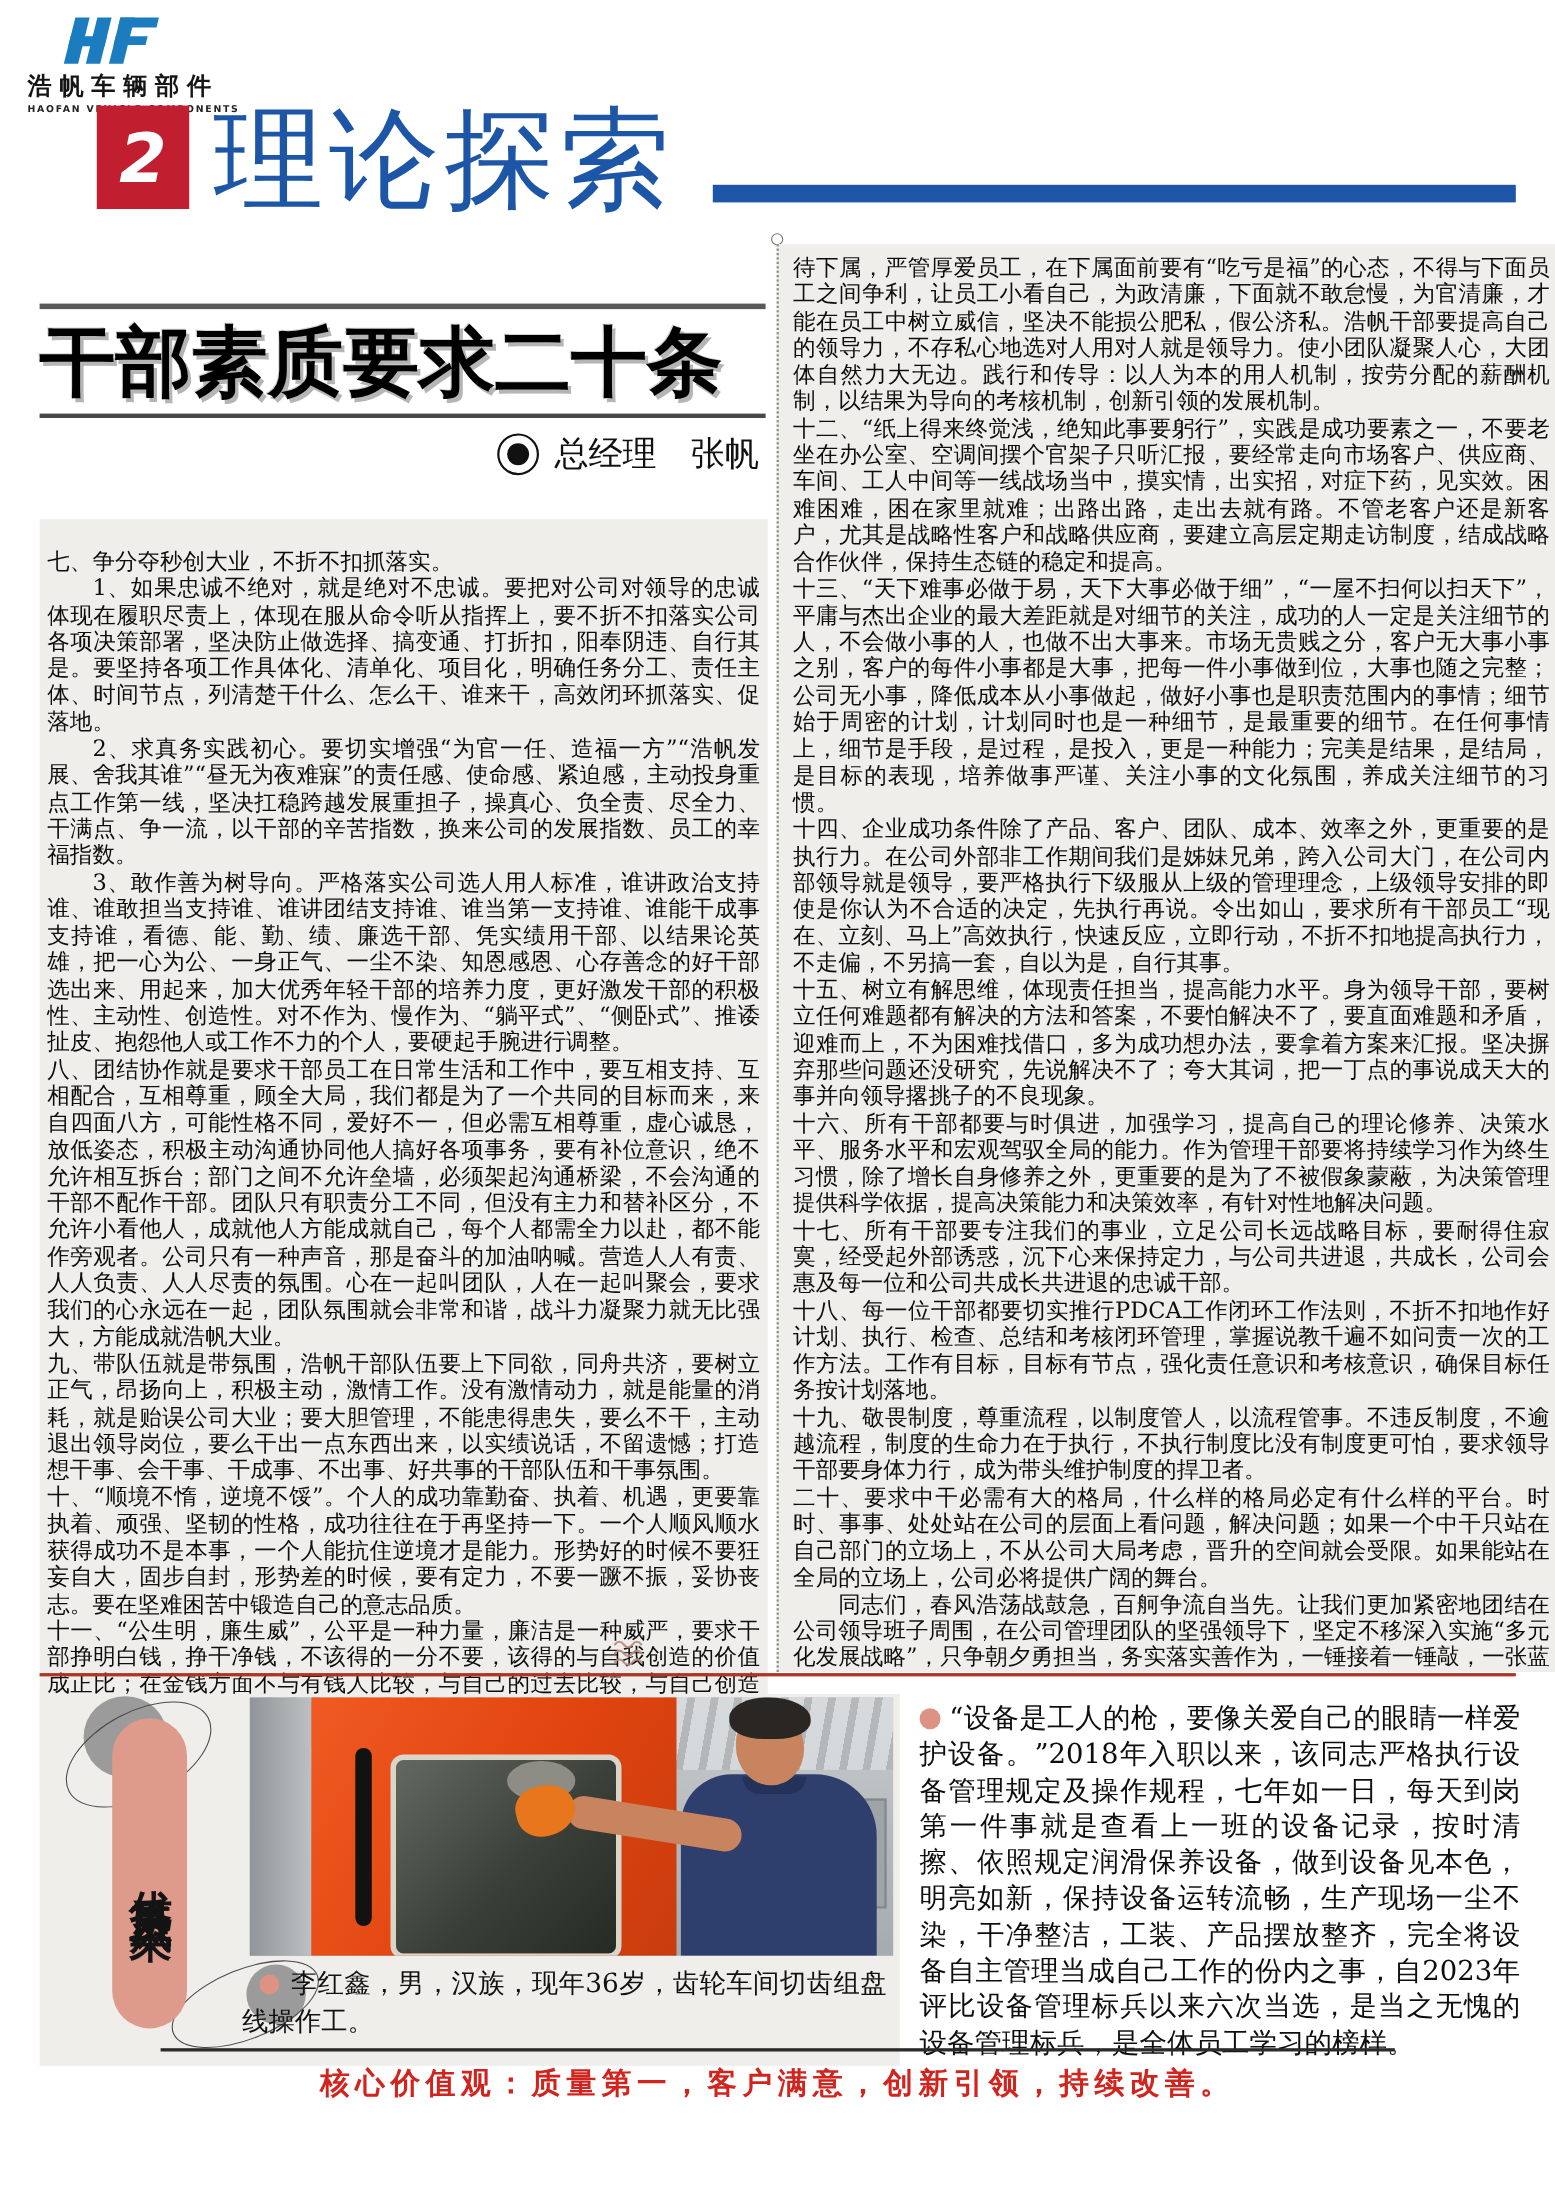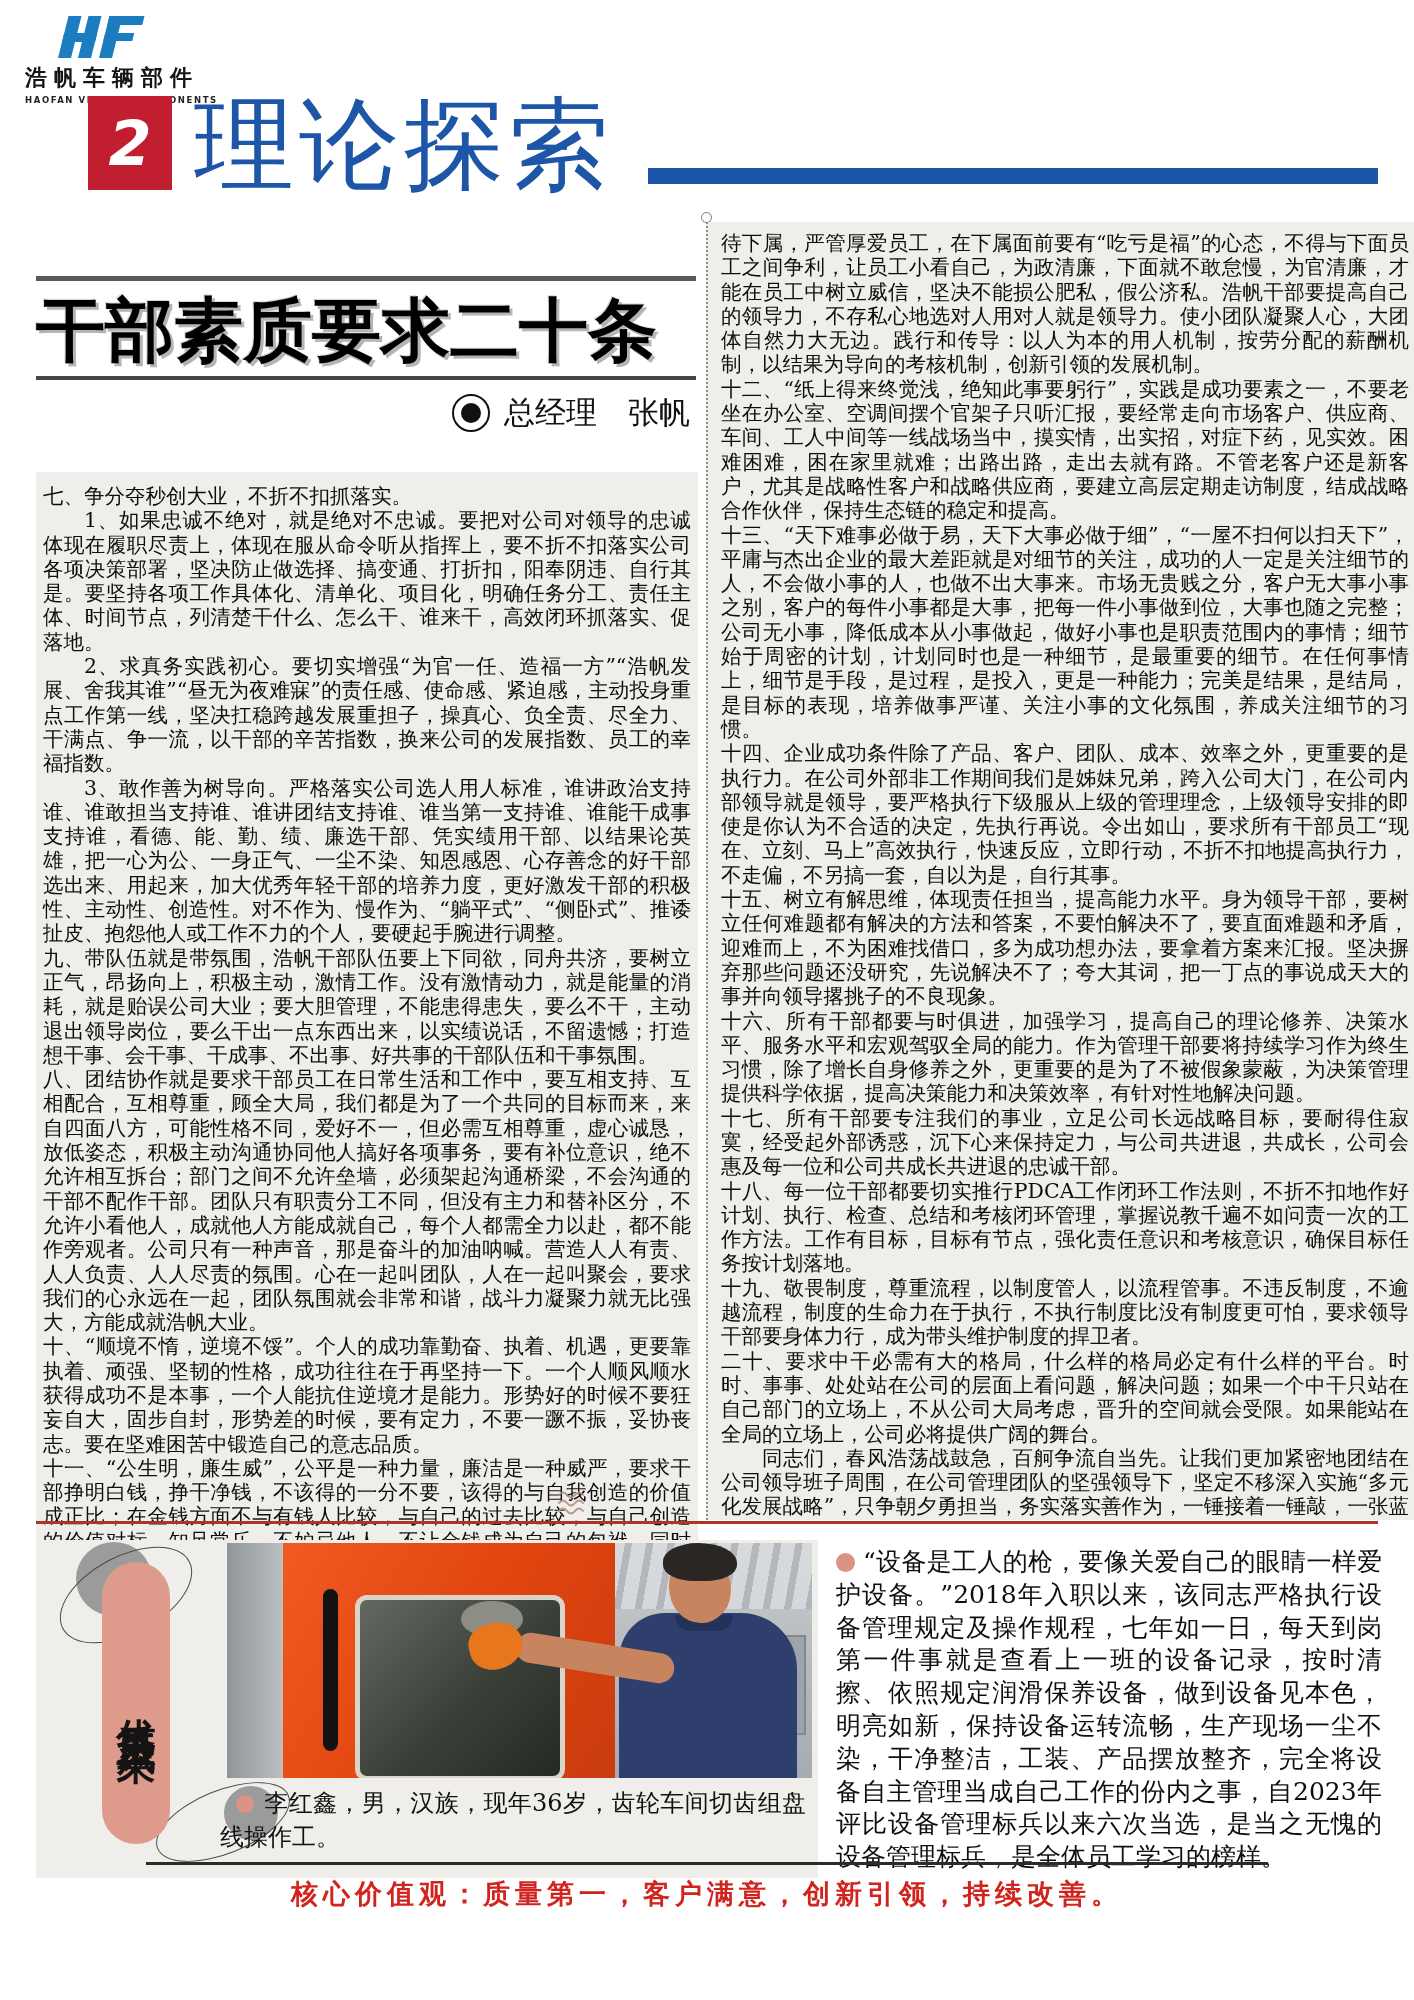--- a/index.html
+++ b/index.html
@@ -35,21 +35,21 @@
   .byline{margin-top:12px;display:flex;justify-content:flex-end;align-items:center;
           gap:14px;font-size:31px;color:#111;padding-right:6px;text-align:center;}
   .target-icon{width:34px;height:34px;border:2.5px solid #111;border-radius:50%;
           position:relative;flex:none;}
   .target-icon::after{content:"";position:absolute;inset:7px;background:#111;border-radius:50%;}
 
   
   .col{position:absolute;background:#efeeeb;overflow:hidden;text-align:justify;
        font-size:20.5px;line-height:24.3px;word-break:break-all;color:#0d0d0d;
        box-sizing:border-box;}
-  .col-left{left:36px;top:472px;width:662px;height:1160px;padding:12px 7px 0 7px;}
+  .col-left{left:36px;top:472px;width:662px;height:1160px;padding:26px 7px 0 7px;}
   .col-right{left:706px;top:222px;width:712px;height:1298px;padding:9px 9px 16px 13px;
              border-left:2px dotted #8a8a8a;}
   .col p{margin:0;}
   .col p.indent{text-indent:2em;}
   .dot-cap{position:absolute;left:701px;top:212px;width:9px;height:9px;background:#fff;
            border:1.5px solid #777;border-radius:50%;}
   .red-rule{position:absolute;left:36px;top:1521px;width:1342px;height:3px;background:#ad3527;}
   .waves{position:absolute;left:556px;top:1487px;opacity:.9;}
 
   
@@ -156,22 +156,22 @@
       <span class="target-icon"></span>
       <span>总经理　张帆</span>
     </div>
   </div>
 
   <div class="col col-left">
       <p class="">七、争分夺秒创大业，不折不扣抓落实。</p>
       <p class="indent">1、如果忠诚不绝对，就是绝对不忠诚。要把对公司对领导的忠诚体现在履职尽责上，体现在服从命令听从指挥上，要不折不扣落实公司各项决策部署，坚决防止做选择、搞变通、打折扣，阳奉阴违、自行其是。要坚持各项工作具体化、清单化、项目化，明确任务分工、责任主体、时间节点，列清楚干什么、怎么干、谁来干，高效闭环抓落实、促落地。</p>
       <p class="indent">2、求真务实践初心。要切实增强“为官一任、造福一方”“浩帆发展、舍我其谁”“昼无为夜难寐”的责任感、使命感、紧迫感，主动投身重点工作第一线，坚决扛稳跨越发展重担子，操真心、负全责、尽全力、干满点、争一流，以干部的辛苦指数，换来公司的发展指数、员工的幸福指数。</p>
       <p class="indent">3、敢作善为树导向。严格落实公司选人用人标准，谁讲政治支持谁、谁敢担当支持谁、谁讲团结支持谁、谁当第一支持谁、谁能干成事支持谁，看德、能、勤、绩、廉选干部、凭实绩用干部、以结果论英雄，把一心为公、一身正气、一尘不染、知恩感恩、心存善念的好干部选出来、用起来，加大优秀年轻干部的培养力度，更好激发干部的积极性、主动性、创造性。对不作为、慢作为、“躺平式”、“侧卧式”、推诿扯皮、抱怨他人或工作不力的个人，要硬起手腕进行调整。</p>
+      <p class="">八、团结协作就是要求干部员工在日常生活和工作中，要互相支持、互相配合，互相尊重，顾全大局，我们都是为了一个共同的目标而来，来自四面八方，可能性格不同，爱好不一，但必需互相尊重，虚心诚恳，放低姿态，积极主动沟通协同他人搞好各项事务，要有补位意识，绝不允许相互拆台；部门之间不允许垒墙，必须架起沟通桥梁，不会沟通的干部不配作干部。团队只有职责分工不同，但没有主力和替补区分，不允许小看他人，成就他人方能成就自己，每个人都需全力以赴，都不能作旁观者。公司只有一种声音，那是奋斗的加油呐喊。营造人人有责、人人负责、人人尽责的氛围。心在一起叫团队，人在一起叫聚会，要求我们的心永远在一起，团队氛围就会非常和谐，战斗力凝聚力就无比强大，方能成就浩帆大业。</p>
       <p class="">九、带队伍就是带氛围，浩帆干部队伍要上下同欲，同舟共济，要树立正气，昂扬向上，积极主动，激情工作。没有激情动力，就是能量的消耗，就是贻误公司大业；要大胆管理，不能患得患失，要么不干，主动退出领导岗位，要么干出一点东西出来，以实绩说话，不留遗憾；打造想干事、会干事、干成事、不出事、好共事的干部队伍和干事氛围。</p>
-      <p class="">八、团结协作就是要求干部员工在日常生活和工作中，要互相支持、互相配合，互相尊重，顾全大局，我们都是为了一个共同的目标而来，来自四面八方，可能性格不同，爱好不一，但必需互相尊重，虚心诚恳，放低姿态，积极主动沟通协同他人搞好各项事务，要有补位意识，绝不允许相互拆台；部门之间不允许垒墙，必须架起沟通桥梁，不会沟通的干部不配作干部。团队只有职责分工不同，但没有主力和替补区分，不允许小看他人，成就他人方能成就自己，每个人都需全力以赴，都不能作旁观者。公司只有一种声音，那是奋斗的加油呐喊。营造人人有责、人人负责、人人尽责的氛围。心在一起叫团队，人在一起叫聚会，要求我们的心永远在一起，团队氛围就会非常和谐，战斗力凝聚力就无比强大，方能成就浩帆大业。</p>
       <p class="">十、“顺境不惰，逆境不馁”。个人的成功靠勤奋、执着、机遇，更要靠执着、顽强、坚韧的性格，成功往往在于再坚持一下。一个人顺风顺水获得成功不是本事，一个人能抗住逆境才是能力。形势好的时候不要狂妄自大，固步自封，形势差的时候，要有定力，不要一蹶不振，妥协丧志。要在坚难困苦中锻造自己的意志品质。</p>
       <p class="">十一、“公生明，廉生威”，公平是一种力量，廉洁是一种威严，要求干部挣明白钱，挣干净钱，不该得的一分不要，该得的与自我创造的价值成正比；在金钱方面不与有钱人比较，与自己的过去比较，与自己创造的价值对标，知足常乐，不妒忌他人，不让金钱成为自己的包袱。同时公平对</p>
     </div>
   <span class="dot-cap"></span>
   <div class="col col-right">
       <p class="">待下属，严管厚爱员工，在下属面前要有“吃亏是福”的心态，不得与下面员工之间争利，让员工小看自己，为政清廉，下面就不敢怠慢，为官清廉，才能在员工中树立威信，坚决不能损公肥私，假公济私。浩帆干部要提高自己的领导力，不存私心地选对人用对人就是领导力。使小团队凝聚人心，大团体自然力大无边。践行和传导：以人为本的用人机制，按劳分配的薪酬机制，以结果为导向的考核机制，创新引领的发展机制。</p>
       <p class="">十二、“纸上得来终觉浅，绝知此事要躬行”，实践是成功要素之一，不要老坐在办公室、空调间摆个官架子只听汇报，要经常走向市场客户、供应商、车间、工人中间等一线战场当中，摸实情，出实招，对症下药，见实效。困难困难，困在家里就难；出路出路，走出去就有路。不管老客户还是新客户，尤其是战略性客户和战略供应商，要建立高层定期走访制度，结成战略合作伙伴，保持生态链的稳定和提高。</p>
       <p class="">十三、“天下难事必做于易，天下大事必做于细”，“一屋不扫何以扫天下”，平庸与杰出企业的最大差距就是对细节的关注，成功的人一定是关注细节的人，不会做小事的人，也做不出大事来。市场无贵贱之分，客户无大事小事之别，客户的每件小事都是大事，把每一件小事做到位，大事也随之完整；公司无小事，降低成本从小事做起，做好小事也是职责范围内的事情；细节始于周密的计划，计划同时也是一种细节，是最重要的细节。在任何事情上，细节是手段，是过程，是投入，更是一种能力；完美是结果，是结局，是目标的表现，培养做事严谨、关注小事的文化氛围，养成关注细节的习惯。</p>
       <p class="">十四、企业成功条件除了产品、客户、团队、成本、效率之外，更重要的是执行力。在公司外部非工作期间我们是姊妹兄弟，跨入公司大门，在公司内部领导就是领导，要严格执行下级服从上级的管理理念，上级领导安排的即使是你认为不合适的决定，先执行再说。令出如山，要求所有干部员工“现在、立刻、马上”高效执行，快速反应，立即行动，不折不扣地提高执行力，不走偏，不另搞一套，自以为是，自行其事。</p>
       <p class="">十五、树立有解思维，体现责任担当，提高能力水平。身为领导干部，要树立任何难题都有解决的方法和答案，不要怕解决不了，要直面难题和矛盾，迎难而上，不为困难找借口，多为成功想办法，要拿着方案来汇报。坚决摒弃那些问题还没研究，先说解决不了；夸大其词，把一丁点的事说成天大的事并向领导撂挑子的不良现象。</p>

